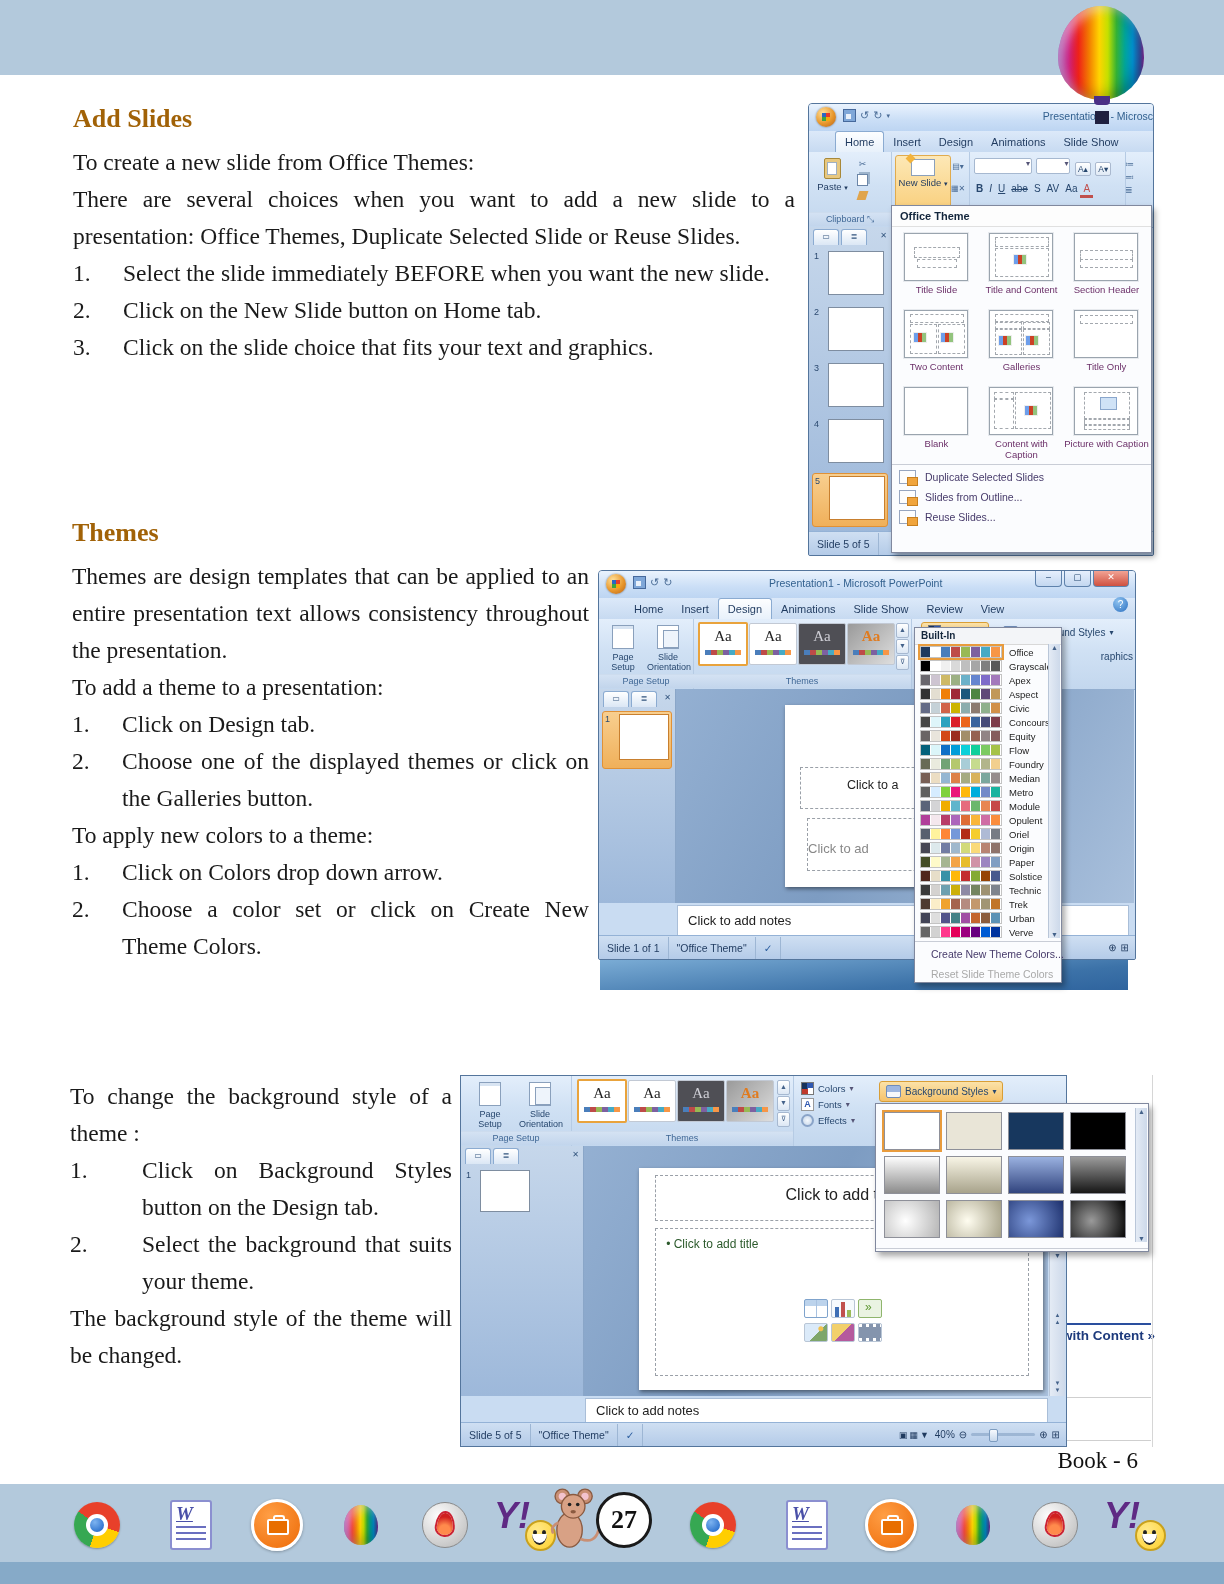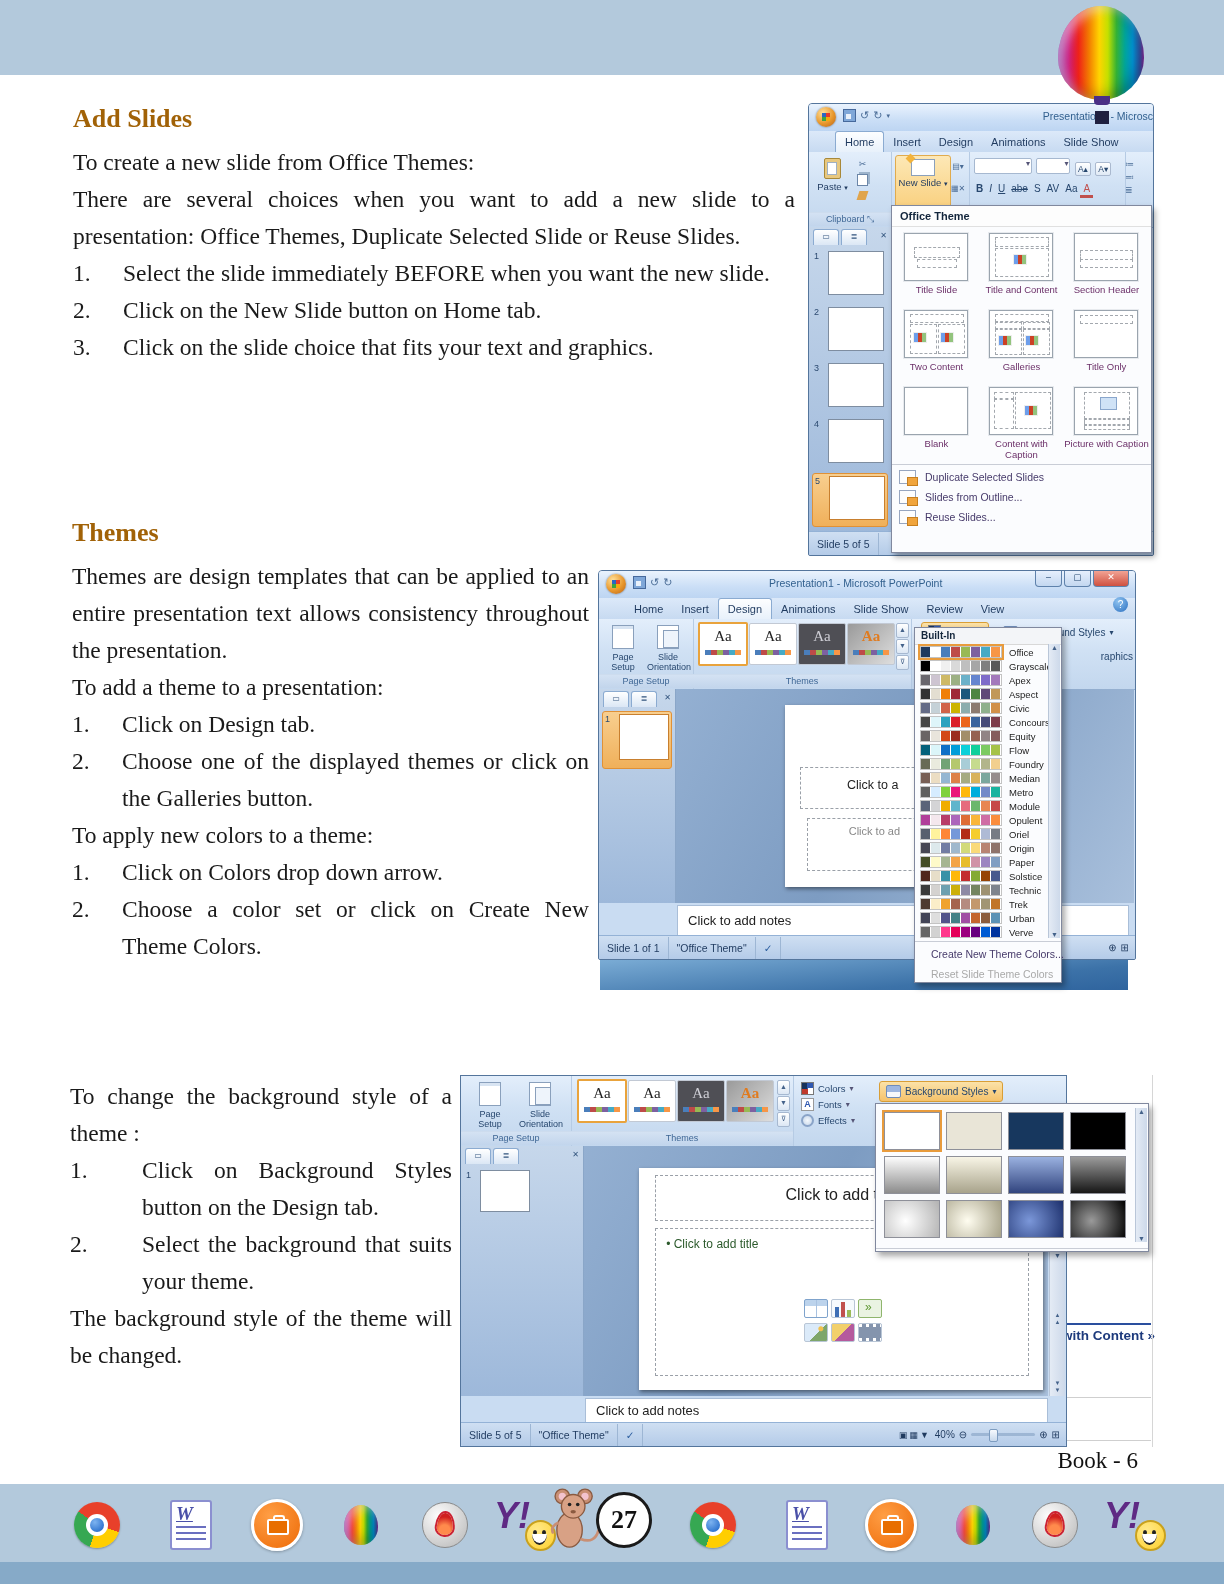--- a/index.html
+++ b/index.html
@@ -517,21 +517,21 @@
           <span style="font-size:8px">▾</span>
         </div>
         <div class="plain-lbl" style="right:2px;top:32px;">raphics</div>
       </div>
       <div class="editor" style="left:76px;top:118px;right:1px;height:214px;">
         <div class="slide" style="left:110px;top:16px;width:170px;height:182px;">
           <div class="dash" style="left:9%;top:34%;width:84%;height:22%;">
             <div style="text-align:center;font-size:12.5px;color:#222;margin-top:10px;white-space:nowrap;overflow:hidden;">Click to a</div>
           </div>
           <div class="dash" style="left:13%;top:62%;width:78%;height:28%;">
-            <div style="text-align:center;font-size:11px;color:#888;margin-top:6px;white-space:nowrap;overflow:hidden;">Click to ad</div>
+            <div style="font-size:13px;color:#888;margin-top:22px;white-space:nowrap;overflow:hidden;">Click to ad</div>
           </div>
         </div>
       </div>
       <div class="panel" style="left:0;top:118px;width:76px;height:214px;">
         <div class="ptabs">
           <span class="ptab">▭</span>
           <span class="ptab">≣</span>
           <span class="px">✕</span>
         </div>
         <div class="pthumb sel" style="height:56px;">

